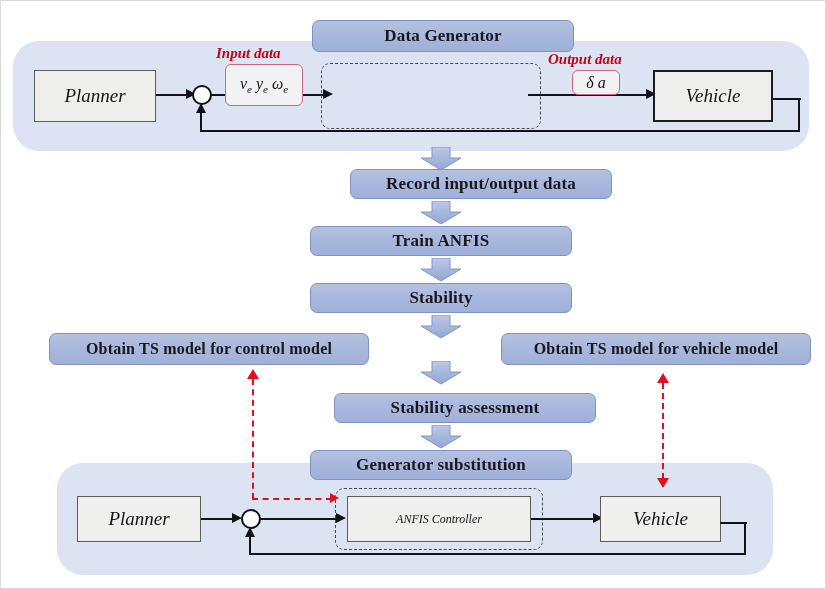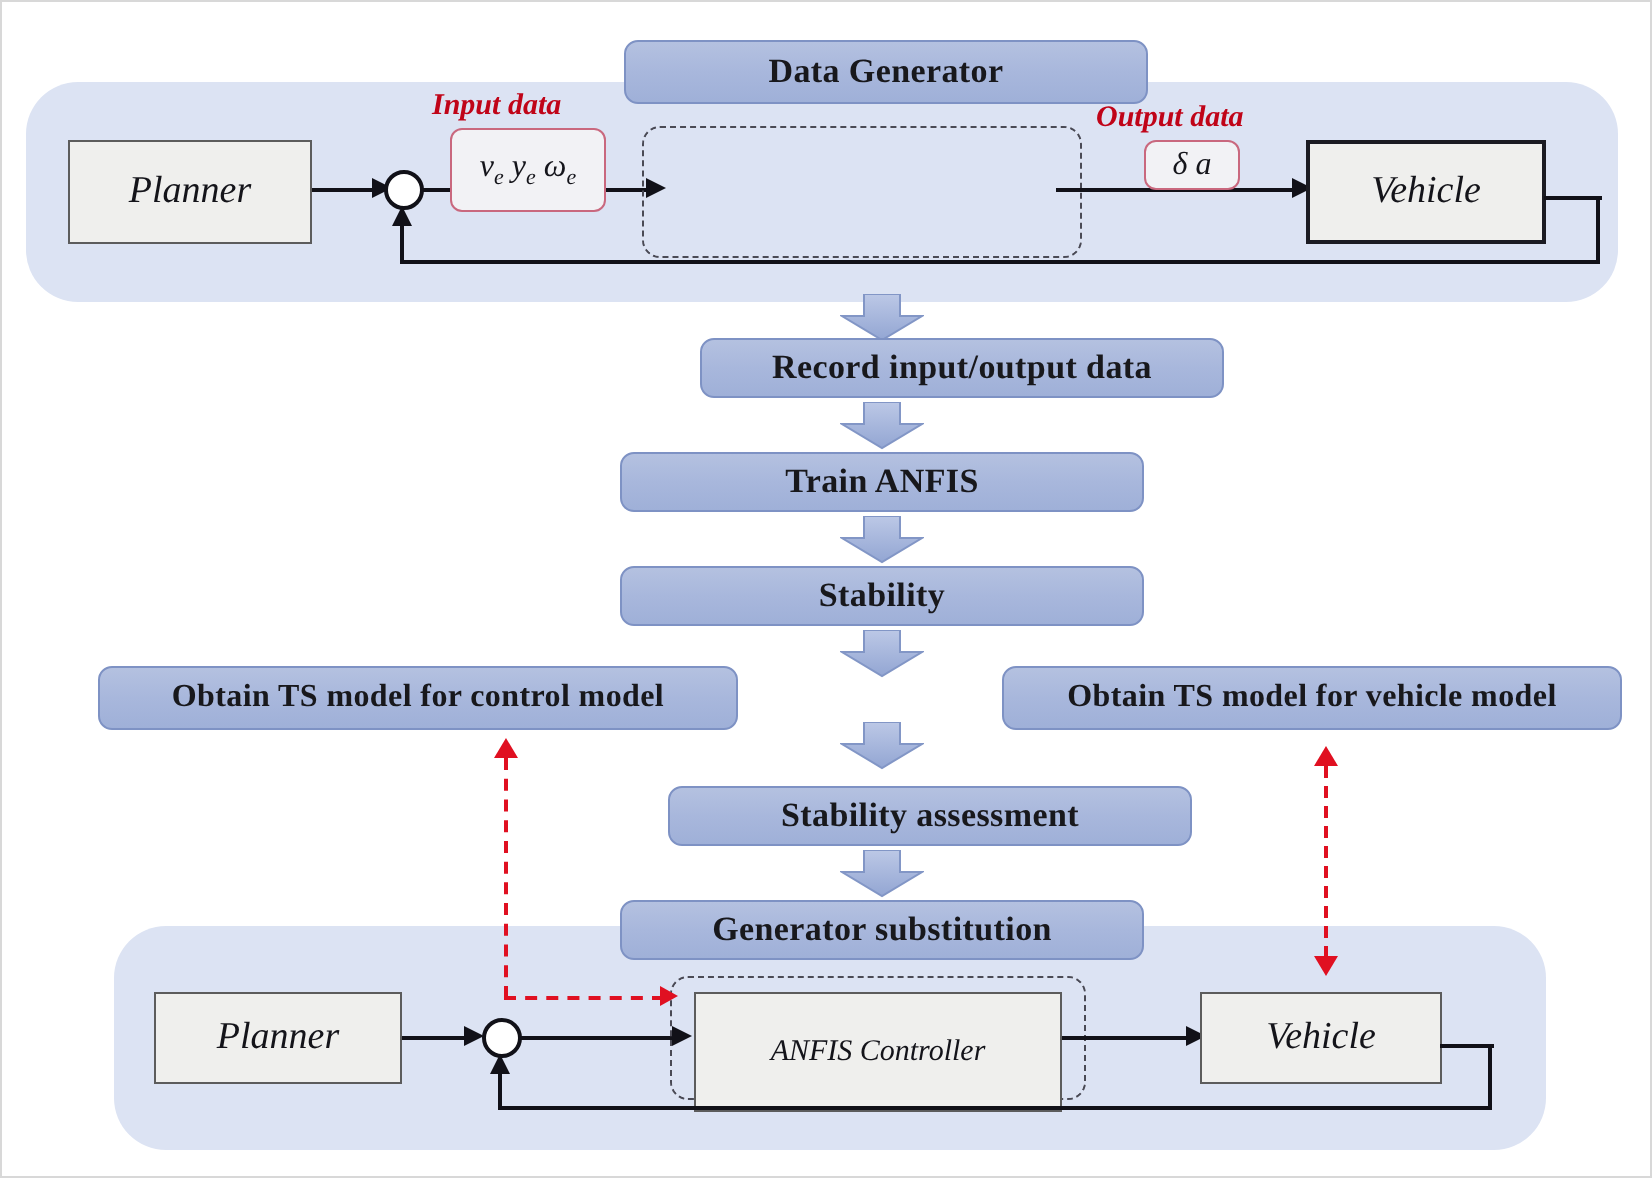--- a/index.html
+++ b/index.html
@@ -249,21 +249,21 @@
 
   <div class="hline" style="left:200px; top:517px; width:34px;"></div>
   <div class="arrowR" style="left:231px; top:512px;"></div>
 
   <div class="sumnode" style="left:240px; top:508px; width:20px; height:20px;"></div>
 
   <div class="hline" style="left:259px; top:517px; width:80px;"></div>
   <div class="arrowR" style="left:335px; top:512px;"></div>
 
   <div class="dashbox" style="left:334px; top:487px; width:208px; height:62px;"></div>
-  <div class="wbox" style="left:346px; top:495px; width:184px; height:60px; font-size:15px;">ANFIS Controller</div>
+  <div class="wbox" style="left:346px; top:495px; width:184px; height:46px; font-size:12px;">ANFIS Controller</div>
 
   <div class="hline" style="left:530px; top:517px; width:67px;"></div>
   <div class="arrowR" style="left:592px; top:512px;"></div>
 
   <div class="wbox" style="left:599px; top:495px; width:121px; height:46px;">Vehicle</div>
 
   <div class="hline" style="left:719px; top:521px; width:27px;"></div>
   <div class="vline" style="left:743px; top:521px; height:33px;"></div>
   <div class="hline" style="left:248px; top:552px; width:497px;"></div>
   <div class="vline" style="left:248px; top:534px; height:20px;"></div>

